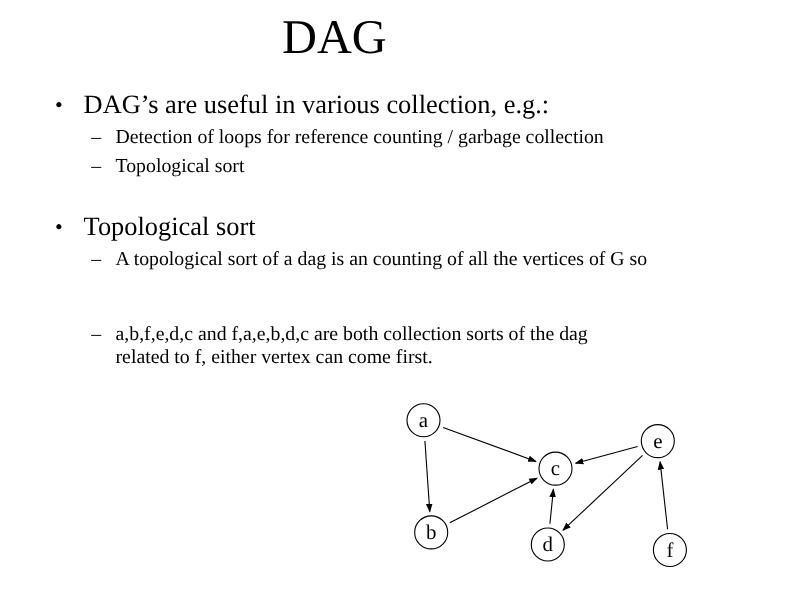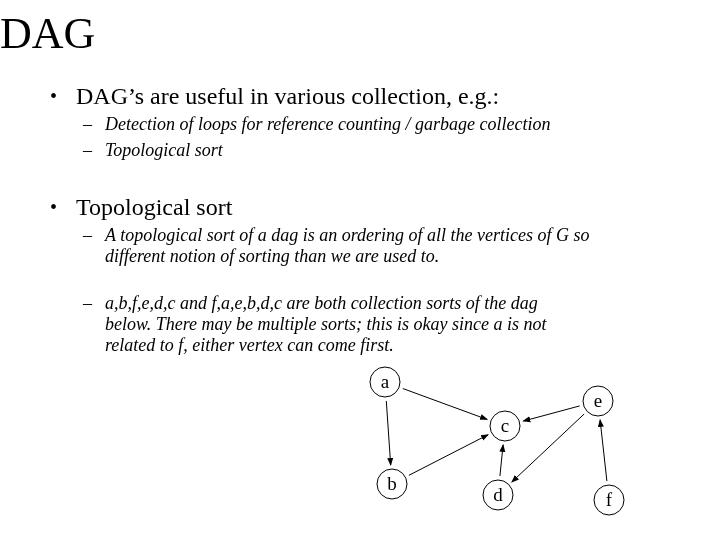--- a/index.html
+++ b/index.html
@@ -1,24 +1,24 @@
 <!DOCTYPE html>
 <html><head>
 <meta charset="utf-8">
 <style>
   html, body { margin: 0; padding: 0; background: #ffffff; }
   body { width: 720px; height: 540px; position: relative; overflow: hidden;
          font-family: "Liberation Serif", "DejaVu Serif", serif; color: #000; }
-  .title { position: absolute; left: 0; width: 608px; top: 8px; text-align: left;
+  .title { position: absolute; left: 0; width: 608px; top: 8px; text-align: center;
            font-size: 44px; line-height: 52px; }
   .l1 { position: absolute; left: 76px; font-size: 24px; line-height: 28px; white-space: nowrap; }
   .l1 .bullet { position: absolute; left: -26px; top: 0; font-size: 20px; }
   .l2 { position: absolute; left: 105px; width: 560px; font-size: 18px; line-height: 21px; }
   .l2 .dash { position: absolute; left: -22px; top: 0; }
-  .l2 .ln { display: block; white-space: nowrap; font-style: italic; }
+  .l2 .ln { display: block; white-space: nowrap; }
   svg.graph { position: absolute; left: 0; top: 0; width: 720px; height: 540px; }
   .node-label { font-family: "Liberation Serif", "DejaVu Serif", serif; font-size: 19px; }
 </style>
 </head>
 <body>
 
 <div class="title">DAG</div>
 
 <div class="l1" style="top:82px;">
   <span class="bullet">•</span>
@@ -32,27 +32,25 @@
   <span class="dash">–</span>
   <span class="ln">Topological sort</span>
 </div>
 
 <div class="l1" style="top:193px;">
   <span class="bullet">•</span>
   <span>Topological sort</span>
 </div>
 <div class="l2" style="top:225px;">
   <span class="dash">–</span>
-  <span class="ln">A topological sort of a dag is an ordering of all the vertices of G so</span>
-  <span class="ln">different notion of sorting than we are used to.</span>
+  <span class="ln">A topological sort of a dag is an counting of all the vertices of G so</span>
 </div>
 <div class="l2" style="top:293px;">
   <span class="dash">–</span>
   <span class="ln">a,b,f,e,d,c and f,a,e,b,d,c are both collection sorts of the dag</span>
-  <span class="ln">below.  There may be multiple sorts; this is okay since a is not</span>
   <span class="ln">related to f, either vertex can come first.</span>
 </div>
 
 <svg class="graph" viewBox="0 0 720 540" xmlns="http://www.w3.org/2000/svg">
   <defs>
     <marker id="arrow" markerWidth="8" markerHeight="8" refX="7" refY="4" orient="auto" markerUnits="userSpaceOnUse">
       <path d="M0,1 L8,4 L0,7 Z" fill="#000"></path>
     </marker>
   </defs>
   <g id="edges">

